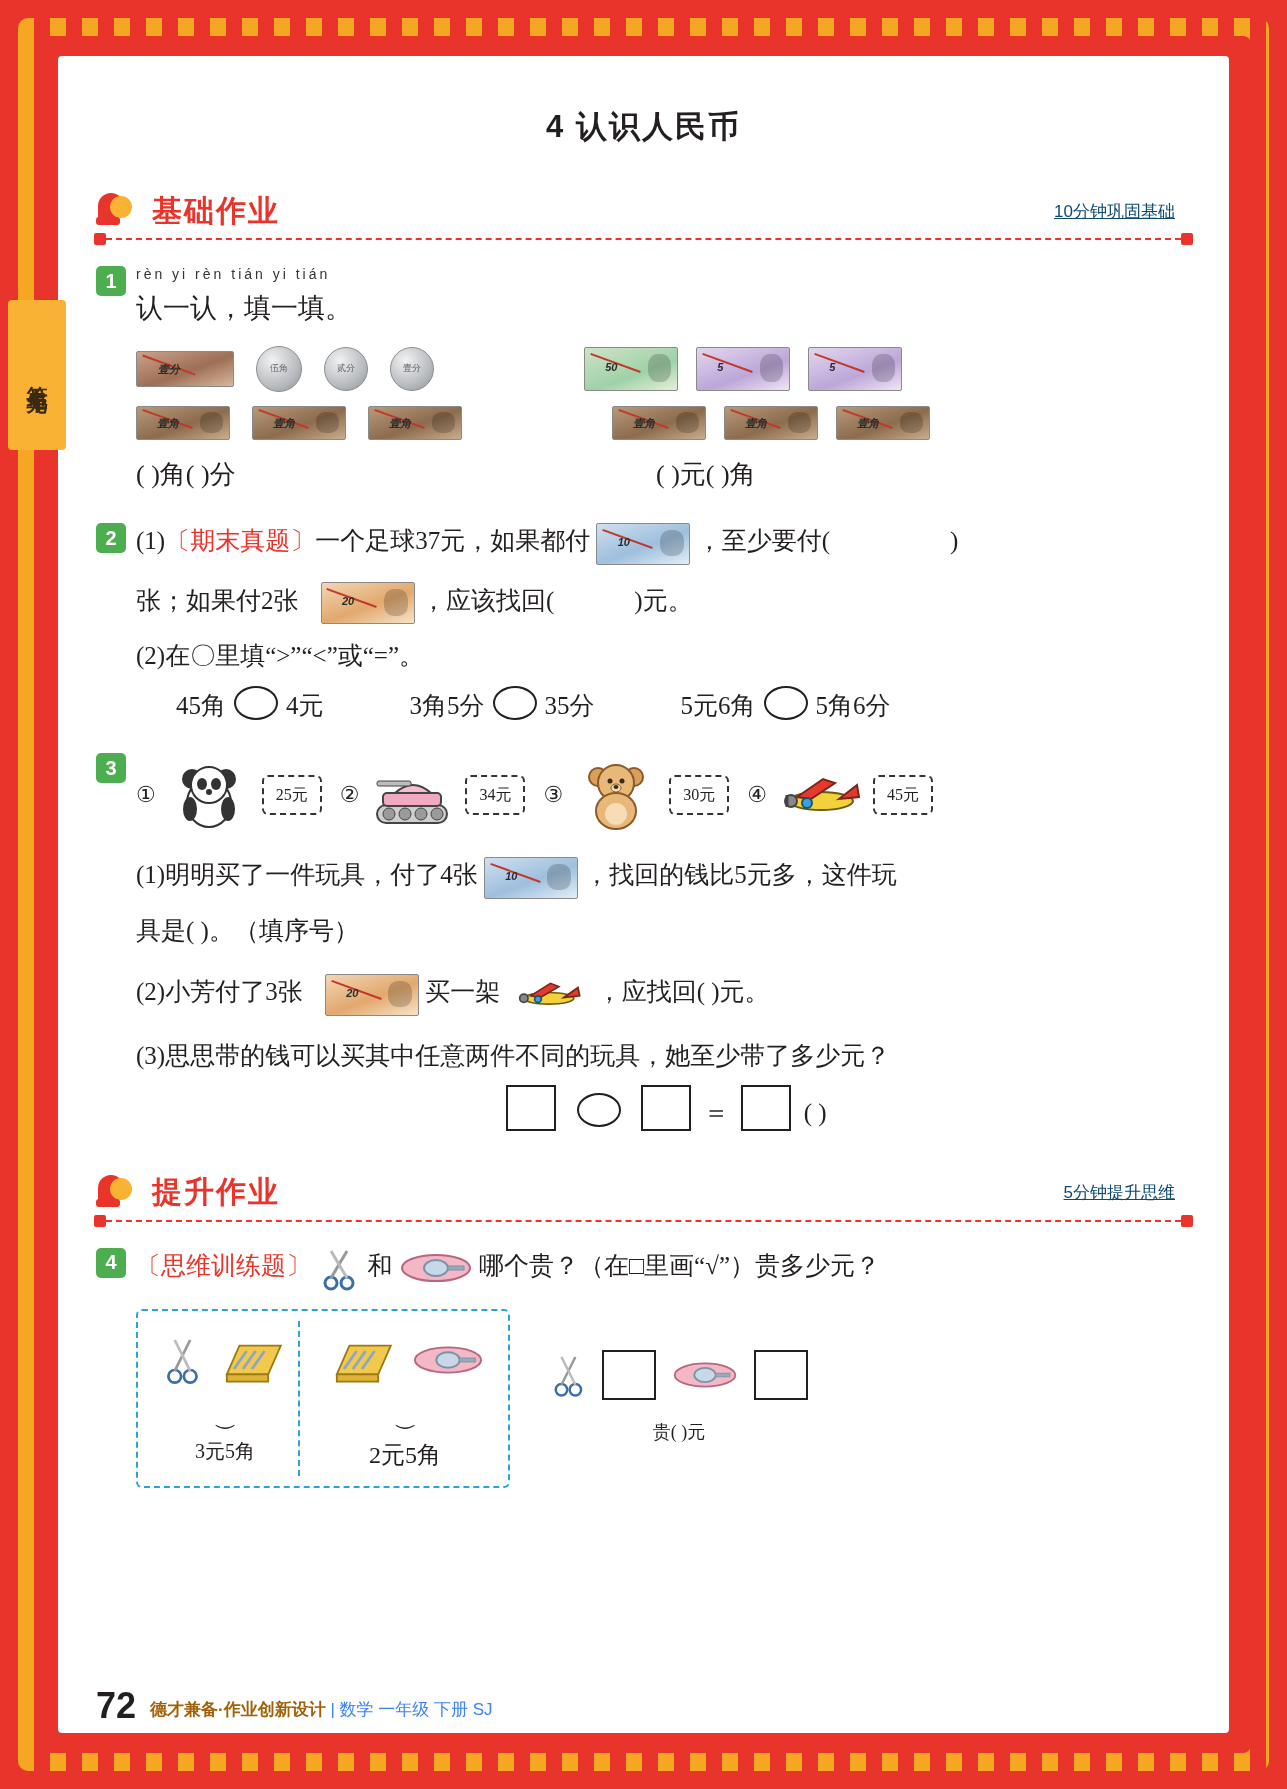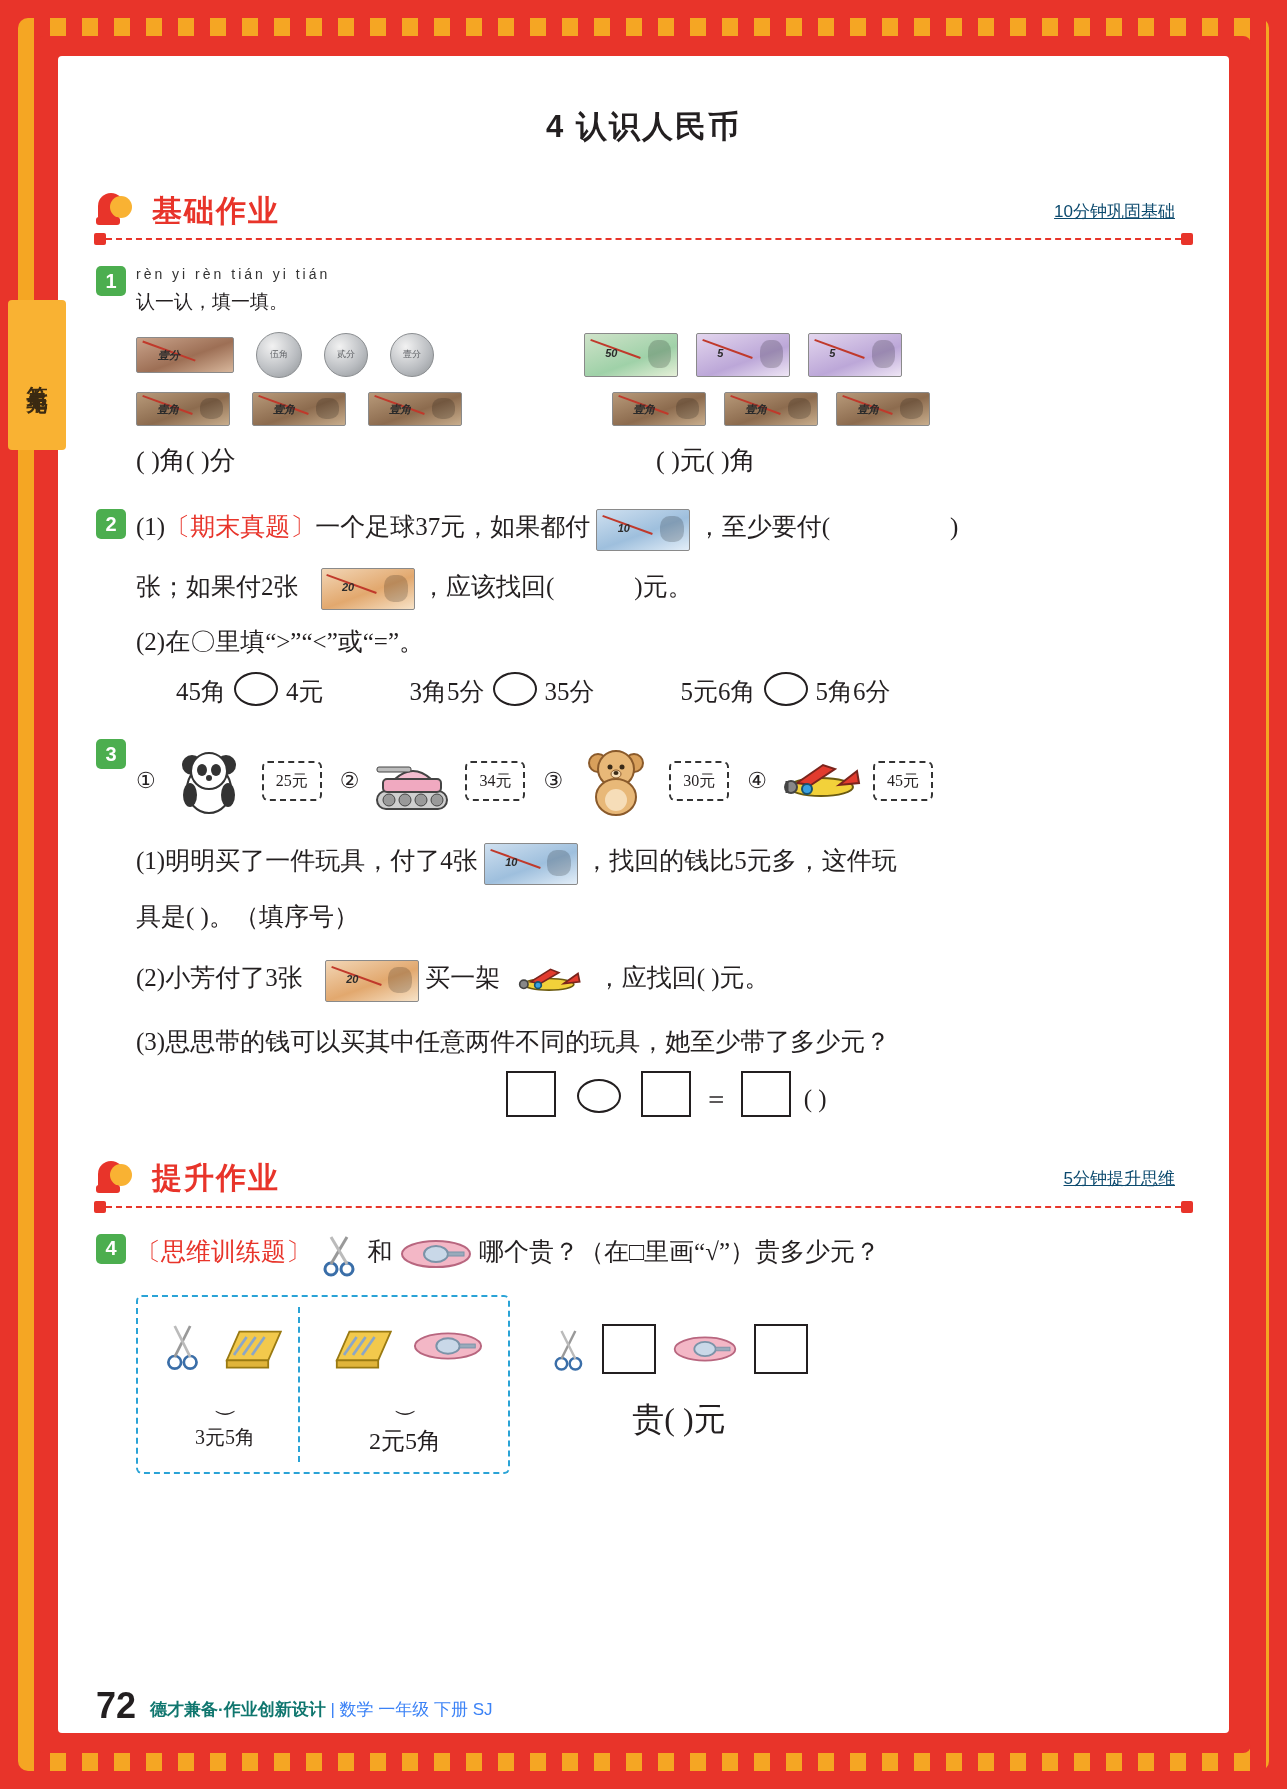--- a/index.html
+++ b/index.html
@@ -133,21 +133,21 @@
   .toy-svg{width:86px;height:72px;}
   .dash-box{
     border:2px dashed #2aa3d6;border-radius:6px;padding:10px 14px;
     display:inline-block;
   }
   .footer{
     position:absolute;left:96px;bottom:62px;display:flex;align-items:flex-end;gap:14px;
   }
   .pageno{font-size:36px;font-weight:bold;font-family:"Liberation Sans",sans-serif;}
   .foot-text{font-size:17px;color:#e8342a;font-family:"Liberation Sans",sans-serif;padding-bottom:6px;}
-  .foot-text b{color:#0f766e;}
+  .foot-text b{color:#a16207;}
   .foot-text .gray{color:#3b82f6;}
   .hint-brace{font-size:20px;}
 </style>
 </head>
 <body>
 
 <div class="border-outer">
   <div class="border-wave"></div>
   <div class="border-inner-red"></div>
   <div class="page-white"></div>
@@ -167,21 +167,21 @@
     </div>
     <div class="sec-title">基础作业</div>
     <div class="sec-note">10分钟巩固基础</div>
   </div>
   <div class="dash-line"></div>
 
   <div class="qrow">
     <div class="qnum g">1</div>
     <div class="qbody">
       <div class="pinyin">rèn yi rèn  tián yi tián</div>
-      <div style="font-size:19px;">认一认，填一填。</div>
+      <div style="font-size:27px;">认一认，填一填。</div>
 
       <div class="row-money">
         <div class="money-left">
           <span class="note n-1fen">
               <i class="line"></i>
               <i class="den">壹分</i>
             </span>
           <span class="coin" style="width:44px;height:44px;">
               <span>伍角</span>
             </span>
@@ -463,21 +463,21 @@
               <path d="M31 42 L14 8" stroke="#bbb" stroke-width="3"></path>
             </svg>
             <span style="display:inline-block;width:50px;height:46px;border:2px solid #231f20;"></span>
             <svg style="width:66px;height:32px;" viewBox="0 0 74 34">
               <ellipse cx="37" cy="17" rx="34" ry="13" fill="#f3b7c6" stroke="#b8667f" stroke-width="2"></ellipse>
               <ellipse cx="37" cy="17" rx="12" ry="8" fill="#c9d8e8" stroke="#7b93a8" stroke-width="2"></ellipse>
               <rect x="49" y="15" width="16" height="4" fill="#9ab" stroke="#7b93a8"></rect>
             </svg>
             <span style="display:inline-block;width:50px;height:46px;border:2px solid #231f20;"></span>
           </div>
-          <div style="font-size:32px;margin-top:16px;">贵(            )元</div>
+          <div style="font-size:18px;margin-top:16px;">贵(            )元</div>
         </div>
       </div>
     </div>
   </div>
 
 </div>
 
 <div class="footer">
   <span class="pageno">72</span>
   <span class="foot-text">

